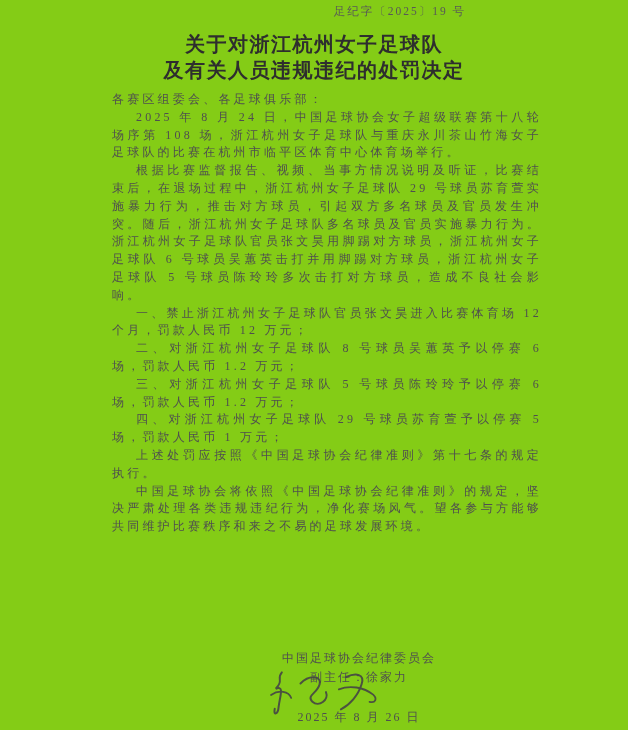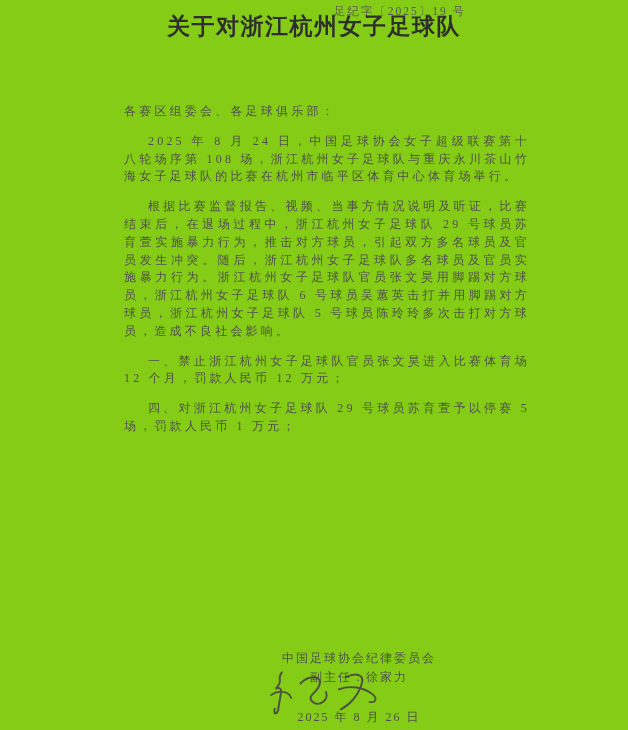--- a/index.html
+++ b/index.html
@@ -24,43 +24,43 @@
     width: 628px;
     box-sizing: border-box;
     padding-right: 162px;
     text-align: right;
     font-size: 11.5px;
     letter-spacing: 2px;
     color: #585858;
   }
   .title {
     position: absolute;
-    top: 14px;
+    top: 31px;
     left: 0;
     width: 628px;
     text-align: center;
     font-weight: bold;
-    font-size: 23px;
+    font-size: 20px;
     line-height: 26px;
     letter-spacing: 1.5px;
     color: #2e2e2e;
   }
   .body-text {
     position: absolute;
     top: 91px;
     left: 112px;
     width: 430px;
     font-size: 12px;
     line-height: 17.8px;
     letter-spacing: 3.2px;
     text-align: justify;
     color: #4f4f4f;
   }
   .body-text p {
-    margin: 12px;
+    margin: 0;
     text-indent: 2em;
   }
   .body-text p.salutation {
     text-indent: 0;
   }
   .sig-block {
     position: absolute;
     top: 650px;
     left: 0;
     width: 628px;
@@ -83,28 +83,33 @@
 </style>
 </head>
 <body>
 
 <div class="page">
 
   <div class="doc-number">足纪字〔2025〕19 号</div>
 
   <div class="title">
     <div>关于对浙江杭州女子足球队</div>
+    <div>及有关人员违规违纪的处罚决定</div>
   </div>
 
   <div class="body-text">
     <p class="salutation">各赛区组委会、各足球俱乐部：</p>
     <p>2025 年 8 月 24 日，中国足球协会女子超级联赛第十八轮场序第 108 场，浙江杭州女子足球队与重庆永川茶山竹海女子足球队的比赛在杭州市临平区体育中心体育场举行。</p>
     <p>根据比赛监督报告、视频、当事方情况说明及听证，比赛结束后，在退场过程中，浙江杭州女子足球队 29 号球员苏育萱实施暴力行为，推击对方球员，引起双方多名球员及官员发生冲突。随后，浙江杭州女子足球队多名球员及官员实施暴力行为。浙江杭州女子足球队官员张文昊用脚踢对方球员，浙江杭州女子足球队 6 号球员吴蕙英击打并用脚踢对方球员，浙江杭州女子足球队 5 号球员陈玲玲多次击打对方球员，造成不良社会影响。</p>
     <p>一、禁止浙江杭州女子足球队官员张文昊进入比赛体育场 12 个月，罚款人民币 12 万元；</p>
+    <p>二、对浙江杭州女子足球队 8 号球员吴蕙英予以停赛 6 场，罚款人民币 1.2 万元；</p>
+    <p>三、对浙江杭州女子足球队 5 号球员陈玲玲予以停赛 6 场，罚款人民币 1.2 万元；</p>
     <p>四、对浙江杭州女子足球队 29 号球员苏育萱予以停赛 5 场，罚款人民币 1 万元；</p>
+    <p>上述处罚应按照《中国足球协会纪律准则》第十七条的规定执行。</p>
+    <p>中国足球协会将依照《中国足球协会纪律准则》的规定，坚决严肃处理各类违规违纪行为，净化赛场风气。望各参与方能够共同维护比赛秩序和来之不易的足球发展环境。</p>
   </div>
 
   <div class="sig-block">
     <div class="sig-org">中国足球协会纪律委员会</div>
     <div class="sig-signer">副主任：徐家力</div>
     <svg class="sig-hand" width="130" height="50" viewBox="0 0 130 50" fill="none">
       <path d="M20,4 C14,10 22,12 13,20 C22,17 17,27 15,38 C14,46 9,47 11,40" stroke="#454545" stroke-width="2" stroke-linecap="round"></path>
       <path d="M8,26 C16,21 26,23 28,30" stroke="#454545" stroke-width="1.8" stroke-linecap="round"></path>
       <path d="M38,16 C48,7 60,10 57,18 C54,27 43,28 49,35 C55,41 66,34 63,26" stroke="#454545" stroke-width="2" stroke-linecap="round"></path>
       <path d="M84,12 C94,8 103,10 99,20 C95,31 86,40 77,44" stroke="#454545" stroke-width="2" stroke-linecap="round"></path>

